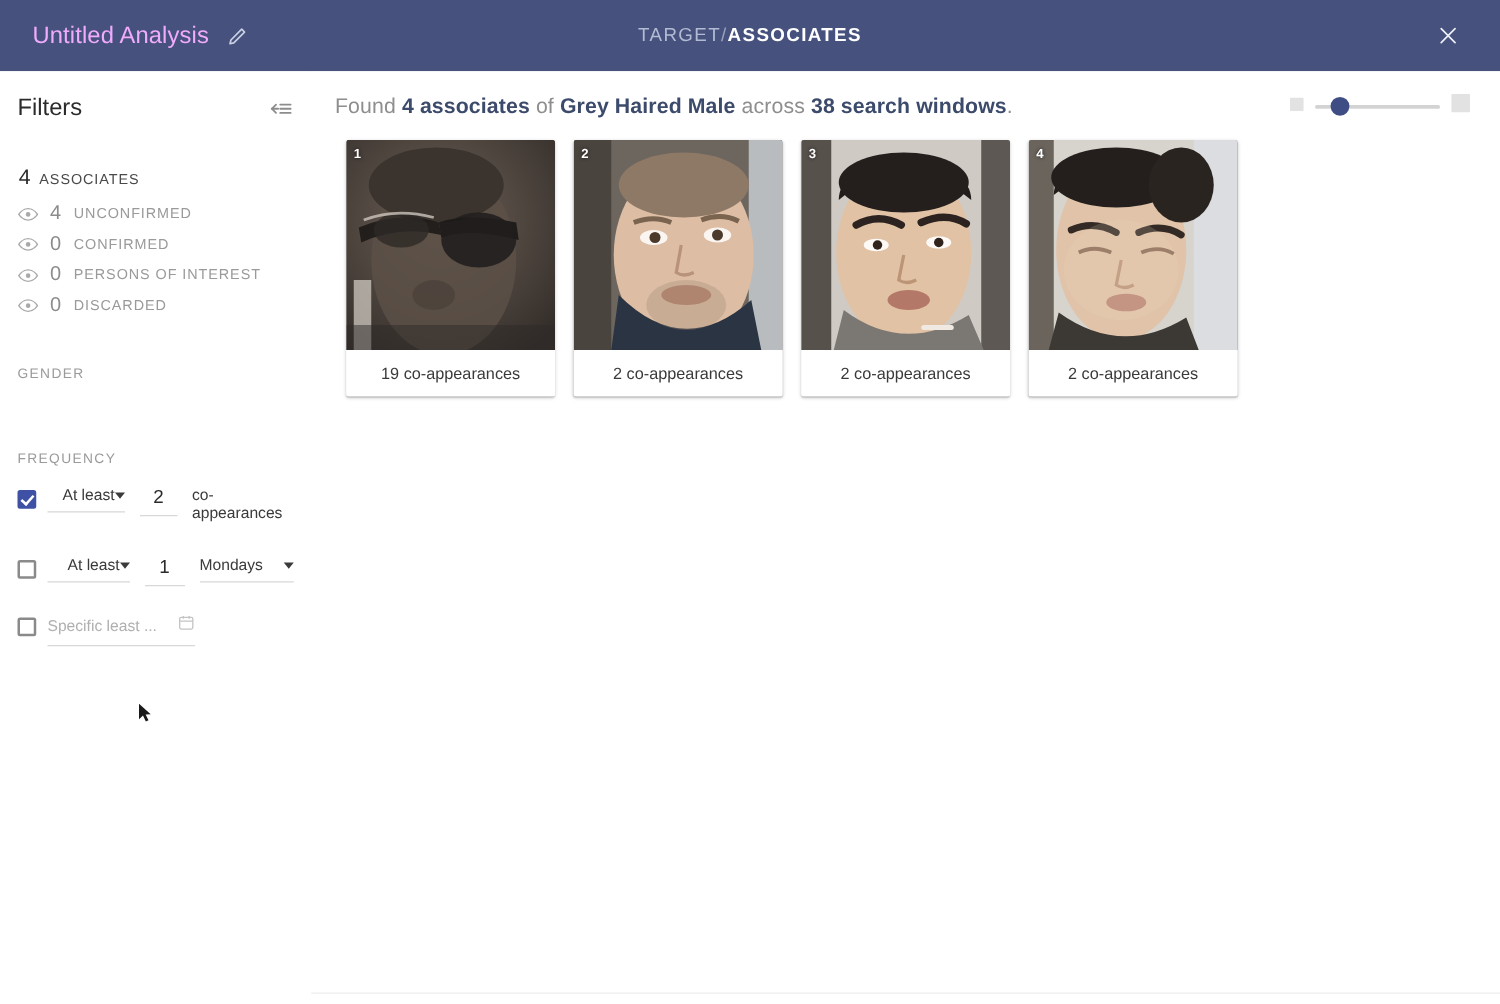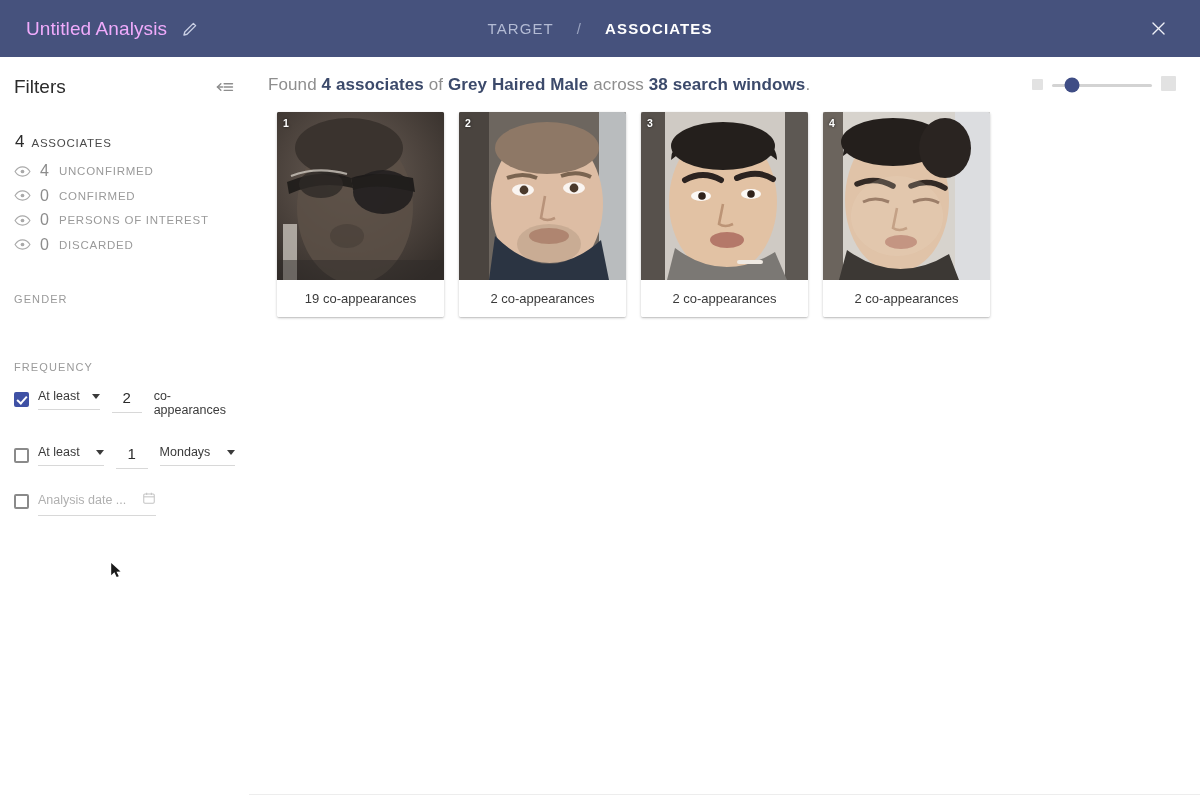--- a/index.html
+++ b/index.html
@@ -36,21 +36,21 @@
     letter-spacing: 0.1px;
   }
   .edit-icon { display: block; width: 18px; height: 18px; cursor: pointer; }
 
   .breadcrumb {
     position: absolute;
     left: 0; right: 0;
     display: flex;
     justify-content: center;
     align-items: center;
-    gap: 23px;
+    gap: 0;
     font-size: 15px;
     letter-spacing: 1.1px;
   }
   .crumb-target { color: #b3bbd4; font-weight: 400; cursor: pointer; }
   .crumb-sep    { color: #9aa3c0; font-weight: 300; }
   .crumb-active { color: #ffffff; font-weight: 700; }
 
   .close-btn {
     position: absolute;
     right: 28px;
@@ -144,21 +144,21 @@
     border: solid #fff; border-width: 0 2px 2px 0;
     transform: rotate(42deg);
   }
 
   .ul-field {
     border-bottom: 1px solid #d8d8d8;
     padding-bottom: 6px;
     display: flex; align-items: center;
     cursor: pointer;
   }
-  .sel-atleast { width: 68px; justify-content: space-between; }
+  .sel-atleast { width: 68px; justify-content: flex-end; }
   .sel-atleast .txt { font-size: 12.5px; color: #3a3a3a; }
   .num-field {
     width: 33px; margin-left: 12px;
     justify-content: center;
   }
   .num-field .txt { font-size: 15px; color: #2b2b2b; }
   .unit-text {
     font-size: 12.5px; color: #3a3a3a;
     margin-left: 12px; padding-bottom: 6px;
   }
@@ -386,21 +386,21 @@
     </span>
     <span class="ul-field sel-day">
       <span class="txt">Mondays</span>
       <span class="caret lt"></span>
     </span>
   </div>
 
   <div class="freq-row">
     <span class="cb"></span>
     <span class="ul-field date-field">
-      <span class="txt">Analysis date ...</span>
+      <span class="txt">Specific least ...</span>
       <span>
         <svg width="14" height="14" viewBox="0 0 24 24" fill="none" stroke="#c4c4c4" stroke-width="1.8">
           <rect x="3" y="5" width="18" height="16" rx="2"></rect>
           <line x1="3" y1="10" x2="21" y2="10"></line>
           <line x1="8" y1="3" x2="8" y2="7"></line>
           <line x1="16" y1="3" x2="16" y2="7"></line>
         </svg>
       </span>
     </span>
   </div>

